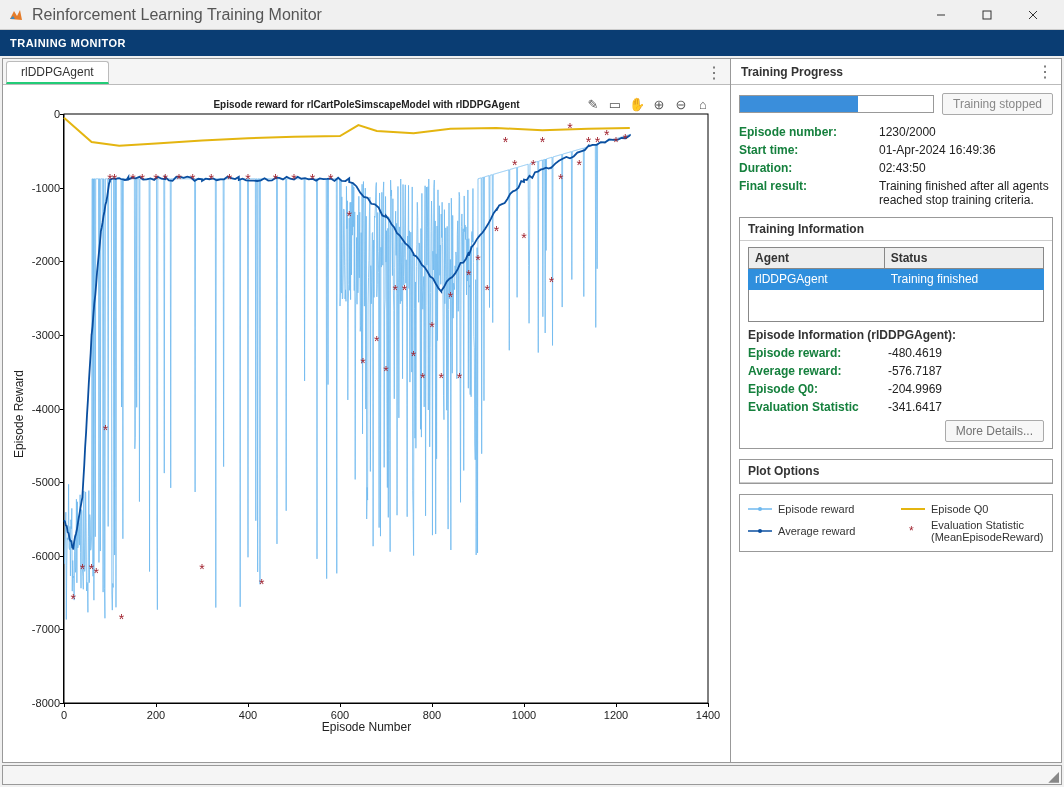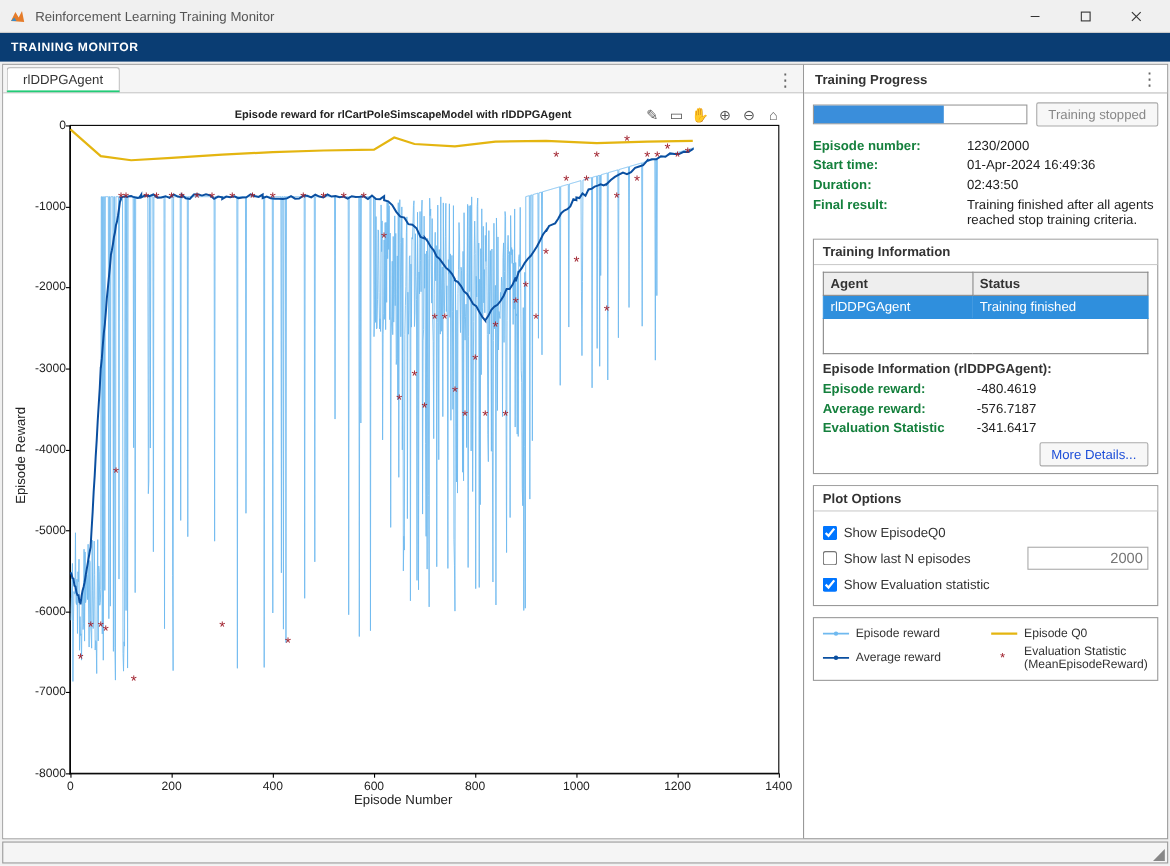--- a/index.html
+++ b/index.html
@@ -1,19 +1,19 @@
 <!DOCTYPE html>
 <html><head>
 <meta charset="utf-8">
 <style>
 * { box-sizing: border-box; margin: 0; padding: 0; }
 body { font-family: "Segoe UI", Arial, sans-serif; font-size: 12px; color: #333; background: #f0f0f0; width: 1064px; height: 787px; overflow: hidden; display: flex; flex-direction: column; }
 .titlebar { height: 30px; background: #f0f0f0; border-bottom: 1px solid #ccc; display: flex; align-items: center; padding: 0 8px; }
 .titlebar .logo { width: 16px; height: 16px; margin-right: 8px; }
-.titlebar .title { flex: 1; color: #555; font-size: 12px; }
+.titlebar .title { flex: 1; color: #555; font-size: 16px; }
 .titlebar .winbtn { width: 46px; height: 30px; display: flex; align-items: center; justify-content: center; color: #555; cursor: pointer; }
 .toolstrip { height: 26px; background: #0a3d73; color: #fff; display: flex; align-items: center; padding: 0 10px; font-size: 11px; font-weight: bold; letter-spacing: 0.5px; }
 .content { flex: 1; display: flex; background: #fff; border: 1px solid #999; margin: 2px; }
 .left-pane { flex: 1; display: flex; flex-direction: column; border-right: 1px solid #999; min-width: 0; }
 .tab-bar { height: 26px; border-bottom: 1px solid #bbb; display: flex; align-items: stretch; background: #f5f5f5; position: relative; }
 .tab { padding: 4px 14px; border: 1px solid #bbb; border-bottom: 2px solid #2c7; background: #fff; font-size: 12px; cursor: pointer; display: flex; align-items: center; border-radius: 3px 3px 0 0; margin-top: 2px; margin-left: 3px; }
 .tab-bar .dots { position: absolute; right: 8px; top: 4px; color: #666; cursor: pointer; font-size: 16px; }
 .chart-wrap { flex: 1; position: relative; background: #fff; padding: 10px 6px 6px 6px; }
 .chart-toolbar { position: absolute; top: 10px; right: 18px; display: flex; gap: 4px; color: #555; }
 .chart-toolbar span { width: 18px; height: 18px; display: inline-flex; align-items: center; justify-content: center; cursor: pointer; border: 1px solid transparent; font-size: 13px; }
@@ -27,21 +27,21 @@
 .xlabel { position: absolute; bottom: 0px; left: 50%; transform: translateX(-50%); font-size: 12px; color: #222; }
 svg.plot { position: absolute; left: 0; top: 0; width: 100%; height: 100%; overflow: visible; }
 .right-pane { width: 330px; display: flex; flex-direction: column; }
 .panel-header { height: 26px; border-bottom: 1px solid #bbb; display: flex; align-items: center; padding: 0 10px; font-weight: bold; background: #fff; position: relative; }
 .panel-header .dots { position: absolute; right: 8px; color: #666; cursor: pointer; font-size: 16px; font-weight: normal; }
 .right-body { flex: 1; overflow: auto; padding: 8px 8px; }
 .prog-row { display: flex; align-items: center; gap: 8px; margin-bottom: 10px; }
 .progressbar { flex: 1; height: 18px; border: 1px solid #999; background: #fff; position: relative; }
 .progressbar .fill { position: absolute; left: 0; top: 0; bottom: 0; background: #3a8edb; }
 .btn { border: 1px solid #aaa; background: #f7f7f7; padding: 3px 10px; border-radius: 2px; color: #888; cursor: default; font-size: 12px; }
-.btn.enabled { color: #1d4ed8; cursor: pointer; }
+.btn.enabled { color: #737373; cursor: pointer; }
 .kv { display: flex; margin: 4px 0; font-size: 12px; }
 .kv .k { width: 140px; color: #15803d; font-weight: bold; }
 .kv .v { flex: 1; color: #222; }
 .group { border: 1px solid #999; margin-top: 10px; padding: 0; }
 .group-title { padding: 4px 8px; font-weight: bold; border-bottom: 1px solid #ccc; background: #fff; }
 .group-body { padding: 6px 8px; }
 table.agent { width: 100%; border-collapse: collapse; border: 1px solid #888; font-size: 12px; margin-bottom: 6px; }
 table.agent th { text-align: left; padding: 3px 6px; background: #eee; border: 1px solid #888; font-weight: bold; margin-left: 18px; }
 table.agent td { padding: 3px 6px; border: 1px solid #888; }
 table.agent tbody tr.sel td { background: #2f8fdd; color: #fff; border-color: #2f8fdd; }
@@ -262,48 +262,36 @@
           <div id="ep-rows">
               <div class="kv">
                 <div class="k">Episode reward:</div>
                 <div class="v">-480.4619</div>
               </div>
               <div class="kv">
                 <div class="k">Average reward:</div>
                 <div class="v">-576.7187</div>
               </div>
               <div class="kv">
+                <div class="k">Episode Q0:</div>
+                <div class="v">-204.9969</div>
+              </div>
+              <div class="kv">
                 <div class="k">Evaluation Statistic</div>
                 <div class="v">-341.6417</div>
               </div>
             </div>
           <div style="text-align:right; margin-top:6px;">
             <button class="btn enabled">More Details...</button>
           </div>
         </div>
       </div>
 
       <div class="group">
         <div class="group-title">Plot Options</div>
-        <div class="group-body">
-          <div class="check-row">
-            <input type="checkbox" checked="" style="">
-            <label>Show EpisodeQ0</label>
-          </div>
-          <div class="check-row">
-            <input type="checkbox" style="">
-            <label>Show last N episodes</label>
-            <div style="flex:1"></div>
-            <input type="text" placeholder="2000" style="">
-          </div>
-          <div class="check-row">
-            <input type="checkbox" checked="" style="">
-            <label>Show Evaluation statistic</label>
-          </div>
-        </div>
       </div>
 
       <div class="legend-box">
         <div class="legend-item">
           <span class="legend-swatch"><svg width="24" height="12">
                 <line x1="0" y1="6" x2="24" y2="6" stroke="#6fb9ef" stroke-width="1.5"></line>
                 <circle cx="12" cy="6" r="2" fill="#6fb9ef"></circle>
               </svg></span>
           <span>Episode reward</span>
         </div>

